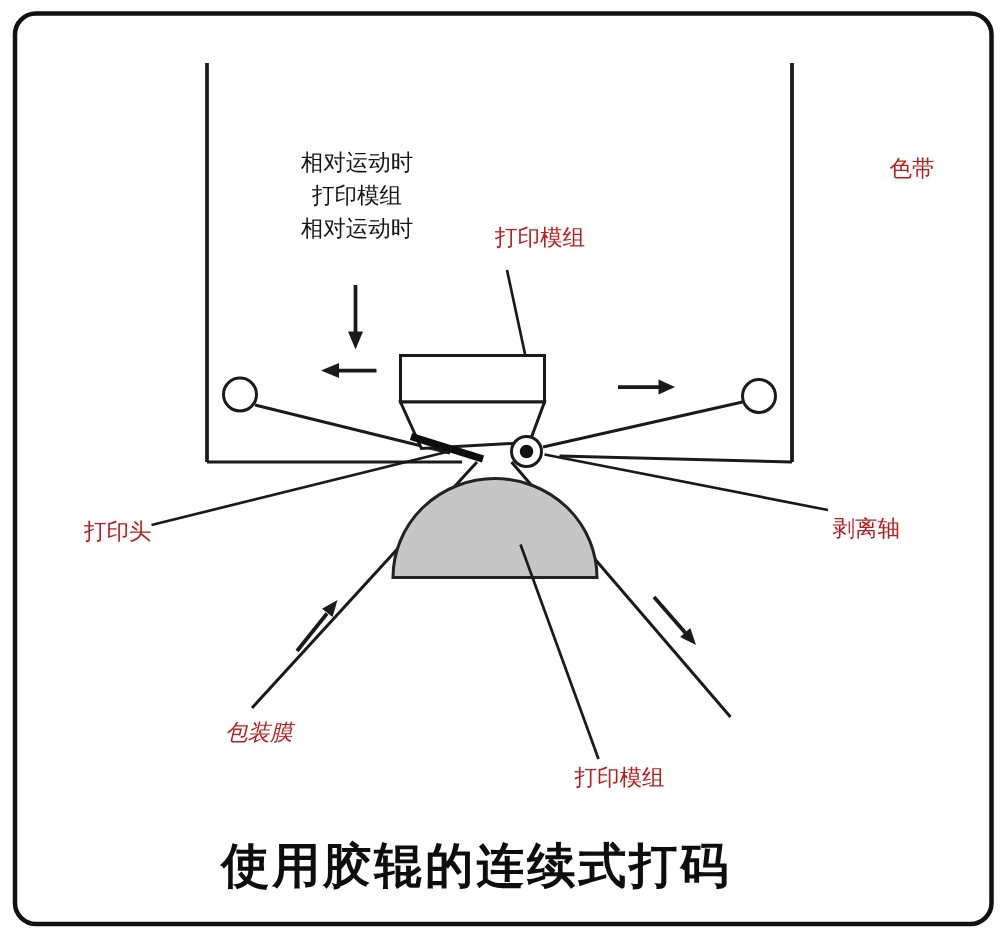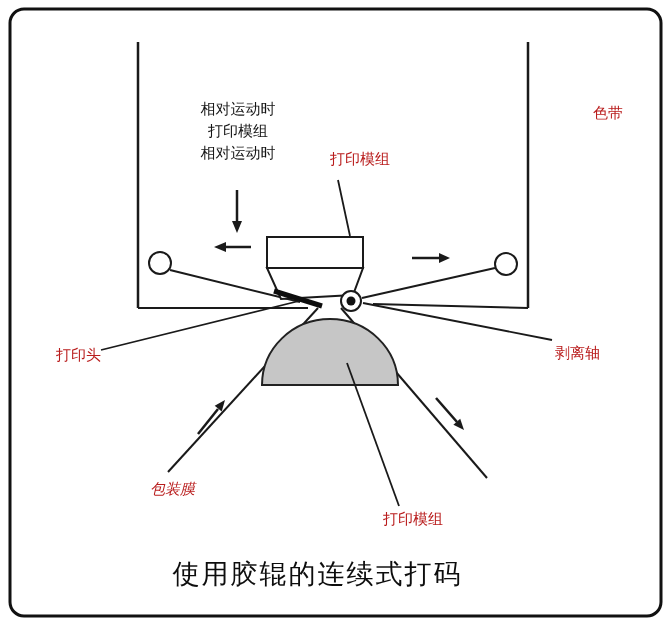--- a/index.html
+++ b/index.html
@@ -34,22 +34,22 @@
     line-height: 22px;
     text-align: center;
   }
   .lbl-block span { display: block; }
   .title {
     position: absolute;
     left: 0;
     top: 556px;
     width: 635px;
     text-align: center;
-    font-size: 27px;
-    font-weight: 400;
+    font-size: 32px;
+    font-weight: 700;
     letter-spacing: 2px;
     color: #0d0d0d;
   }
 </style>
 </head>
 <body>
 
 <div class="canvas">
 
   <svg class="art" width="671" height="626" viewBox="0 0 671 626">

